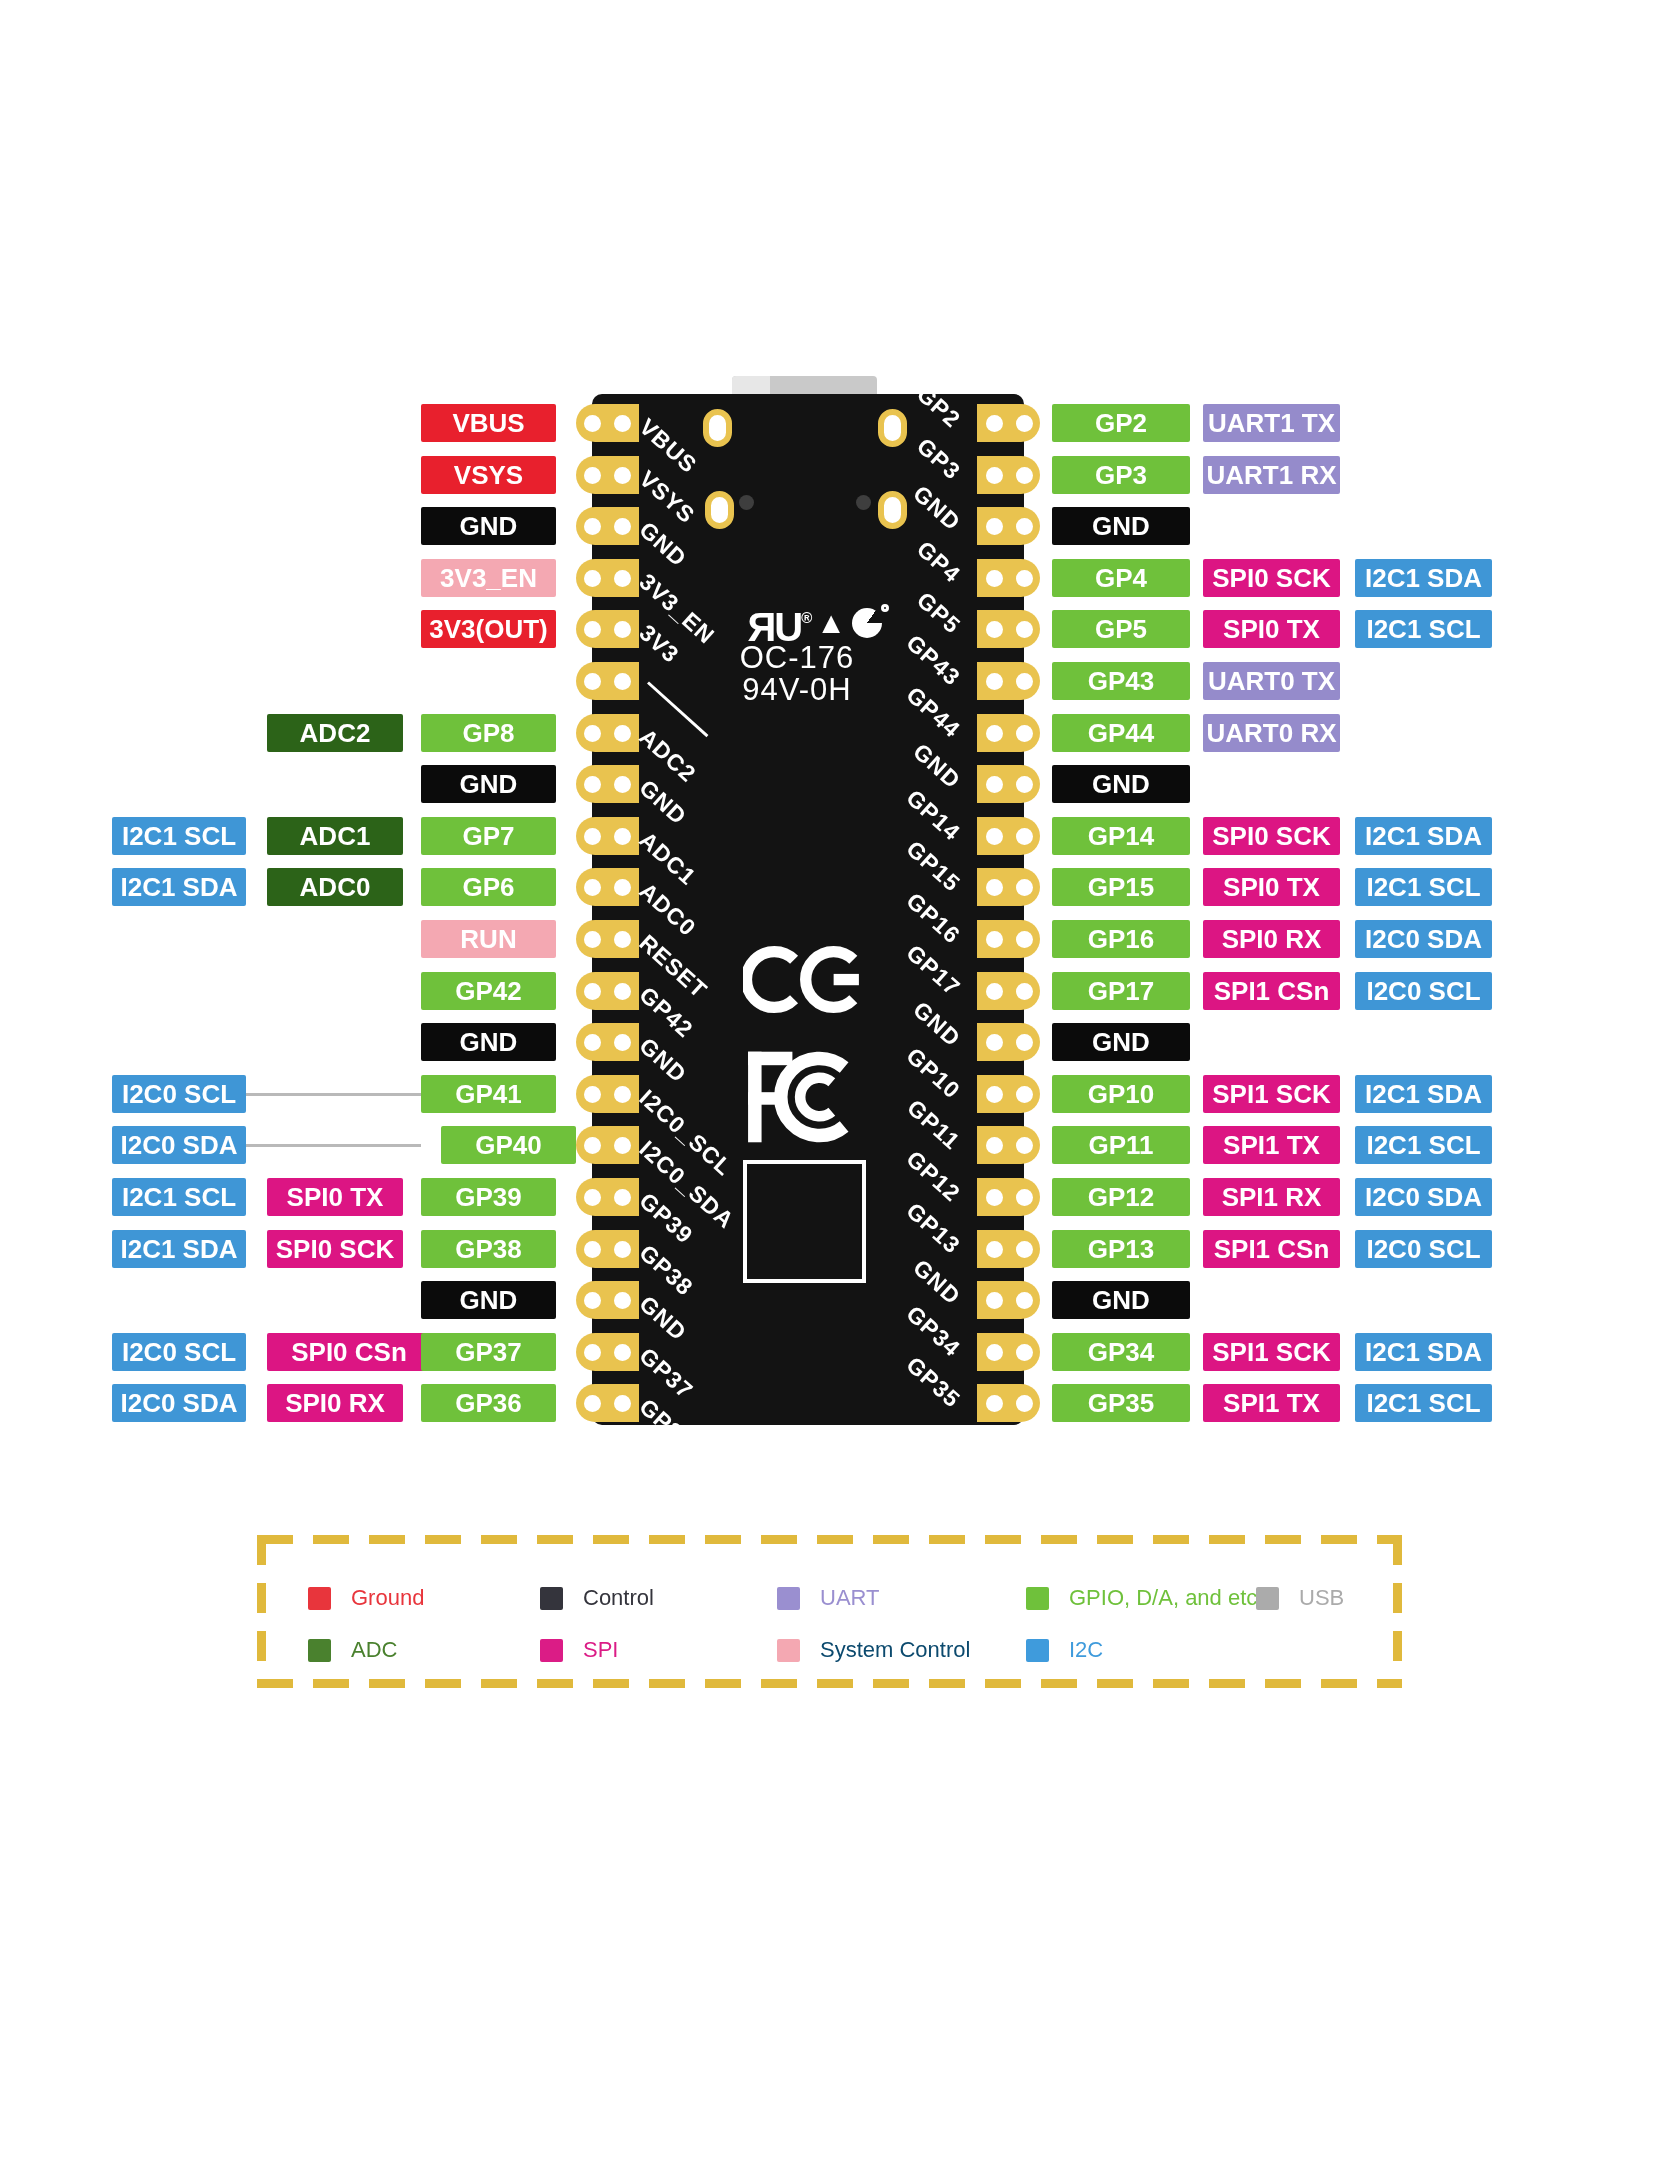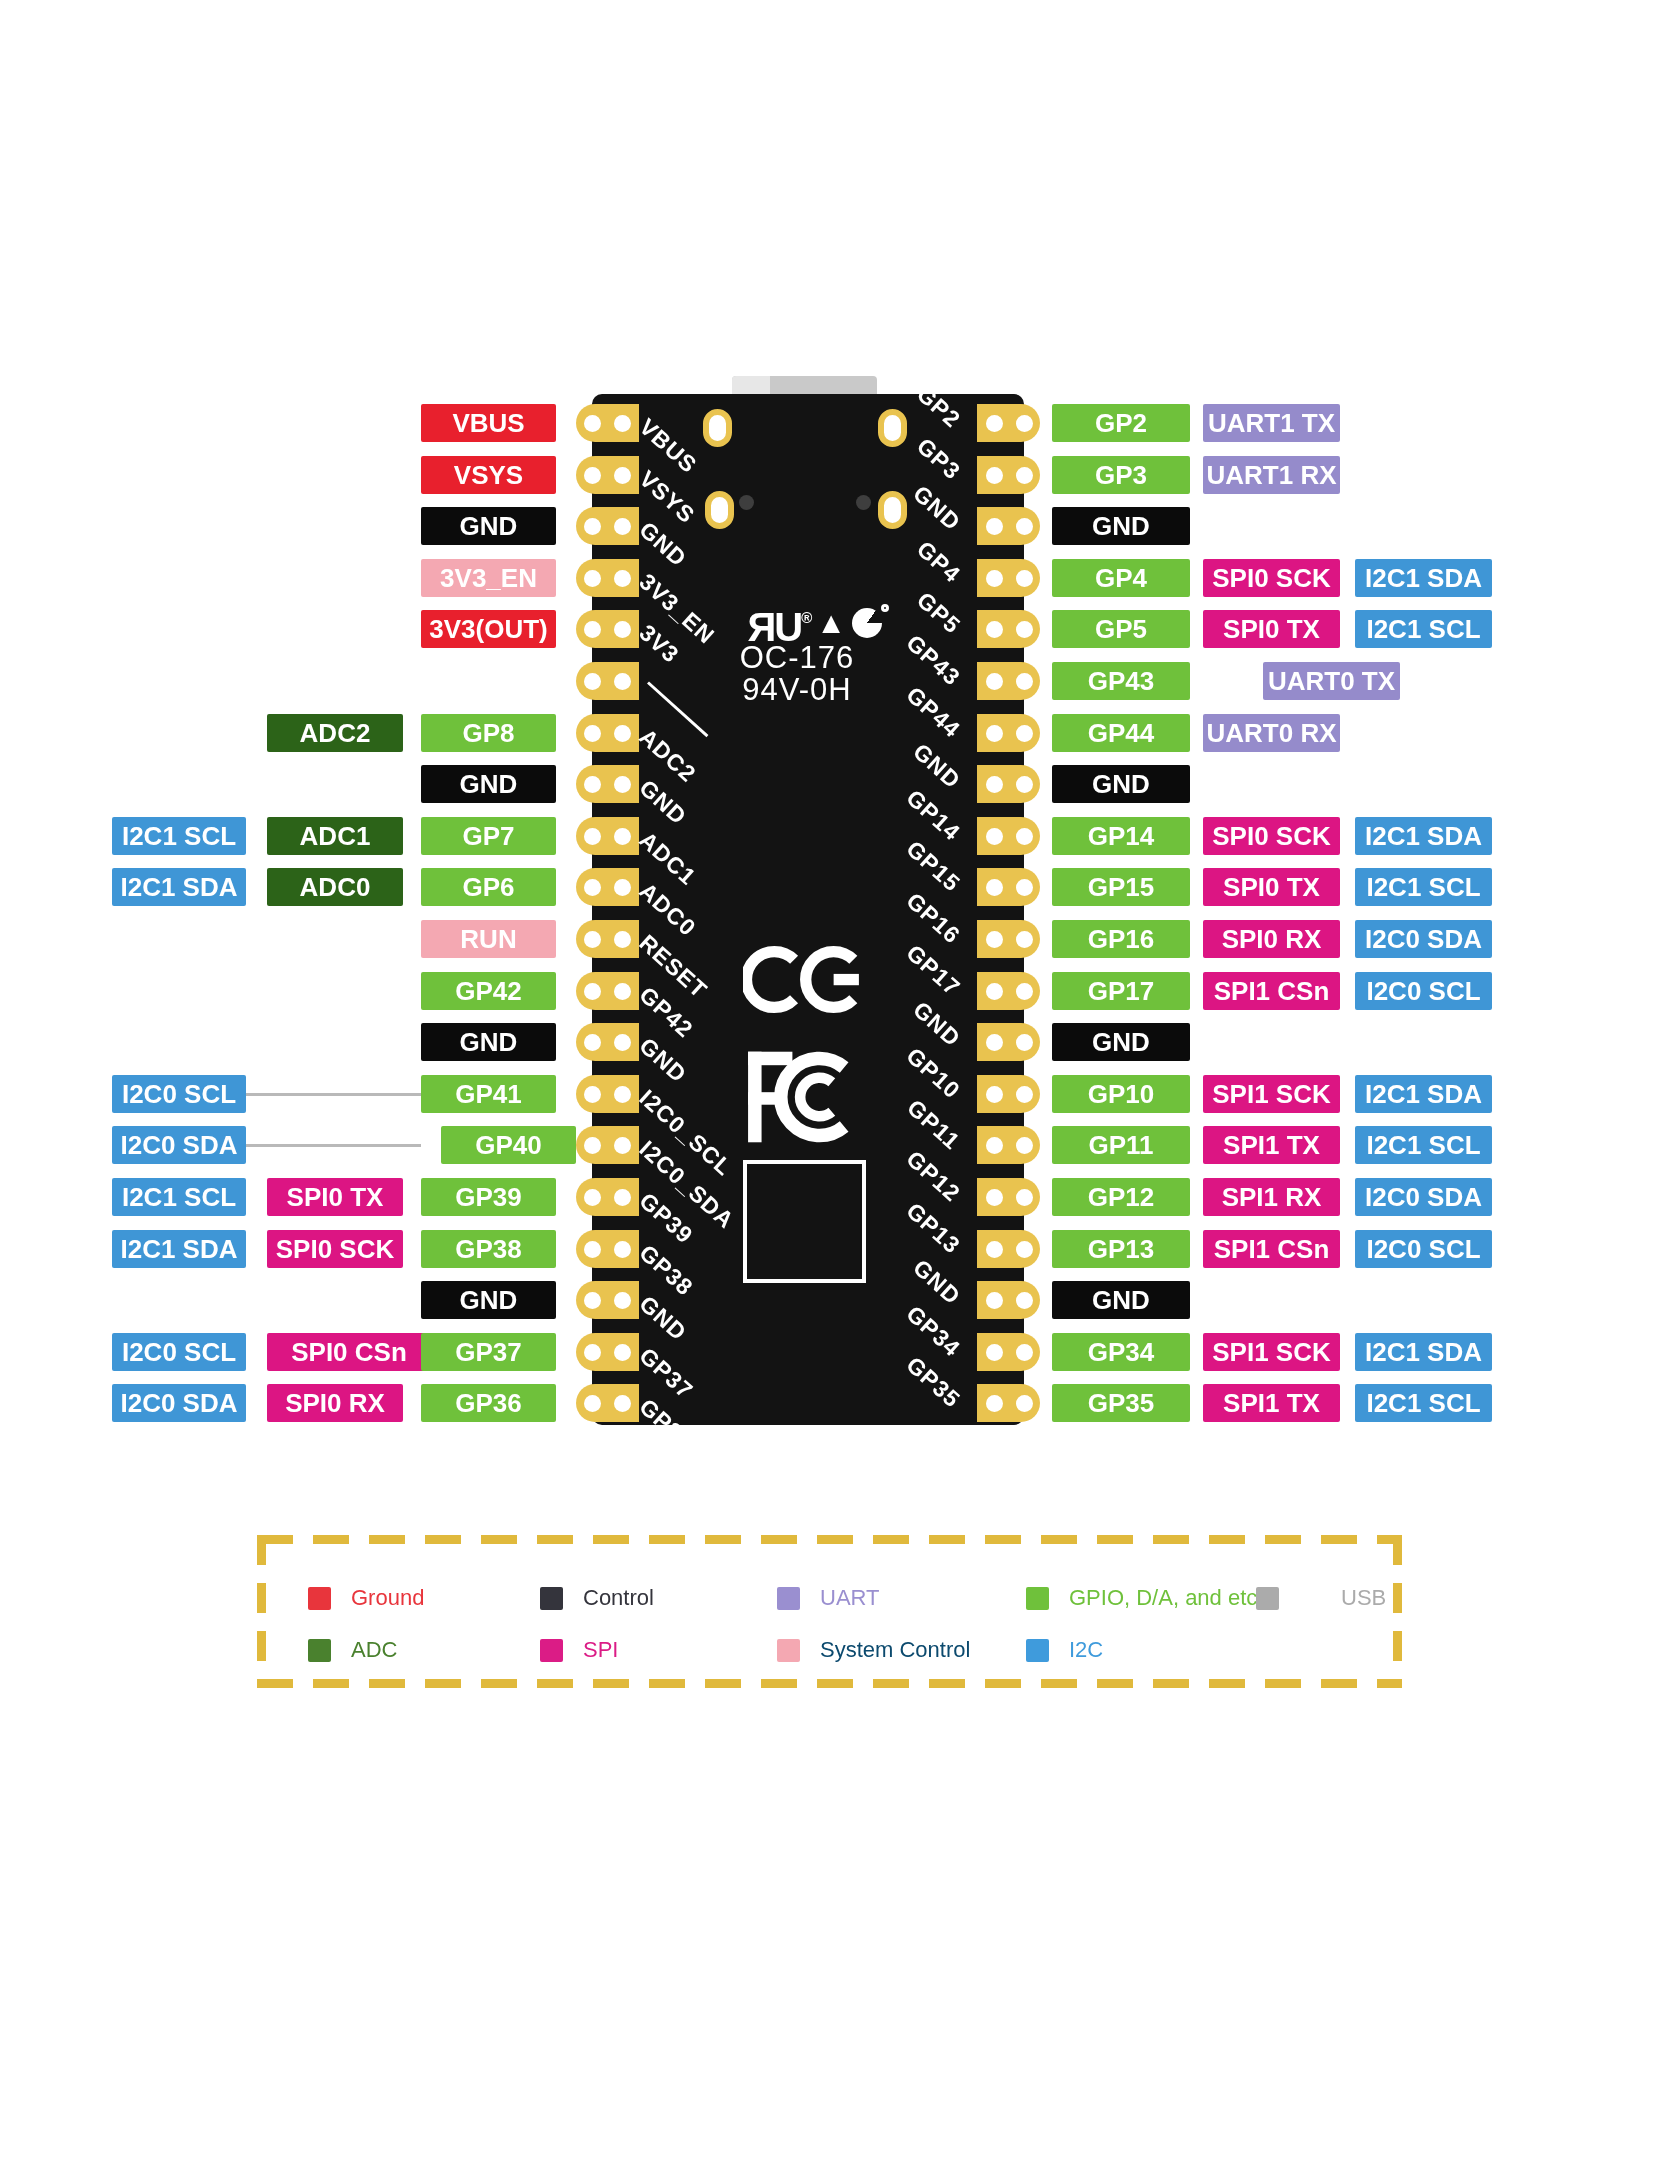--- a/index.html
+++ b/index.html
@@ -160,21 +160,21 @@
       <div class="lbl" style="left:1355px;width:137px;top:610px;background:var(--i2c);">I2C1 SCL</div>
       <div class="pad l" style="left:576px;top:662px;"></div>
       <div class="hole" style="left:584px;top:672.5px;"></div>
       <div class="hole" style="left:614px;top:672.5px;"></div>
       <div class="pad r" style="left:977px;top:662px;"></div>
       <div class="hole" style="left:986px;top:672.5px;"></div>
       <div class="hole" style="left:1016px;top:672.5px;"></div>
       <div class="silk-slash" style="left:648px;top:681px;"></div>
       <div class="silk r" style="right:707px;top:668px;">GP43</div>
       <div class="lbl" style="left:1052px;width:138px;top:662px;background:var(--gpio);">GP43</div>
-      <div class="lbl" style="left:1263px;width:137px;top:662px;background:var(--uart);">UART0 TX</div>
+      <div class="lbl" style="left:1203px;width:137px;top:662px;background:var(--uart);">UART0 TX</div>
       <div class="pad l" style="left:576px;top:714px;"></div>
       <div class="hole" style="left:584px;top:724.5px;"></div>
       <div class="hole" style="left:614px;top:724.5px;"></div>
       <div class="pad r" style="left:977px;top:714px;"></div>
       <div class="hole" style="left:986px;top:724.5px;"></div>
       <div class="hole" style="left:1016px;top:724.5px;"></div>
       <div class="silk l" style="left:643px;top:720px;">ADC2</div>
       <div class="silk r" style="right:707px;top:720px;">GP44</div>
       <div class="lbl" style="left:267px;width:136px;top:714px;background:var(--adc);">ADC2</div>
       <div class="lbl" style="left:421px;width:135px;top:714px;background:var(--gpio);">GP8</div>
@@ -365,21 +365,21 @@
         <div class="legend-item" style="left:777px;top:1585px;">
           <span class="legend-swatch" style="background: rgb(154, 143, 208);"></span>
           <span class="legend-text" style="color: rgb(154, 143, 208);">UART</span>
         </div>
         <div class="legend-item" style="left:1026px;top:1585px;">
           <span class="legend-swatch" style="background: rgb(111, 193, 59);"></span>
           <span class="legend-text" style="color: rgb(111, 193, 59);">GPIO, D/A, and etc.</span>
         </div>
         <div class="legend-item" style="left:1256px;top:1585px;">
           <span class="legend-swatch" style="background: rgb(171, 171, 171);"></span>
-          <span class="legend-text" style="color: rgb(171, 171, 171); margin-left: 42px;">USB</span>
+          <span class="legend-text" style="color: rgb(171, 171, 171);">USB</span>
         </div>
         <div class="legend-item" style="left:308px;top:1637px;">
           <span class="legend-swatch" style="background: rgb(74, 129, 46);"></span>
           <span class="legend-text" style="color: rgb(74, 129, 46);">ADC</span>
         </div>
         <div class="legend-item" style="left:540px;top:1637px;">
           <span class="legend-swatch" style="background: rgb(219, 28, 134);"></span>
           <span class="legend-text" style="color: rgb(219, 28, 134);">SPI</span>
         </div>
         <div class="legend-item" style="left:777px;top:1637px;">

